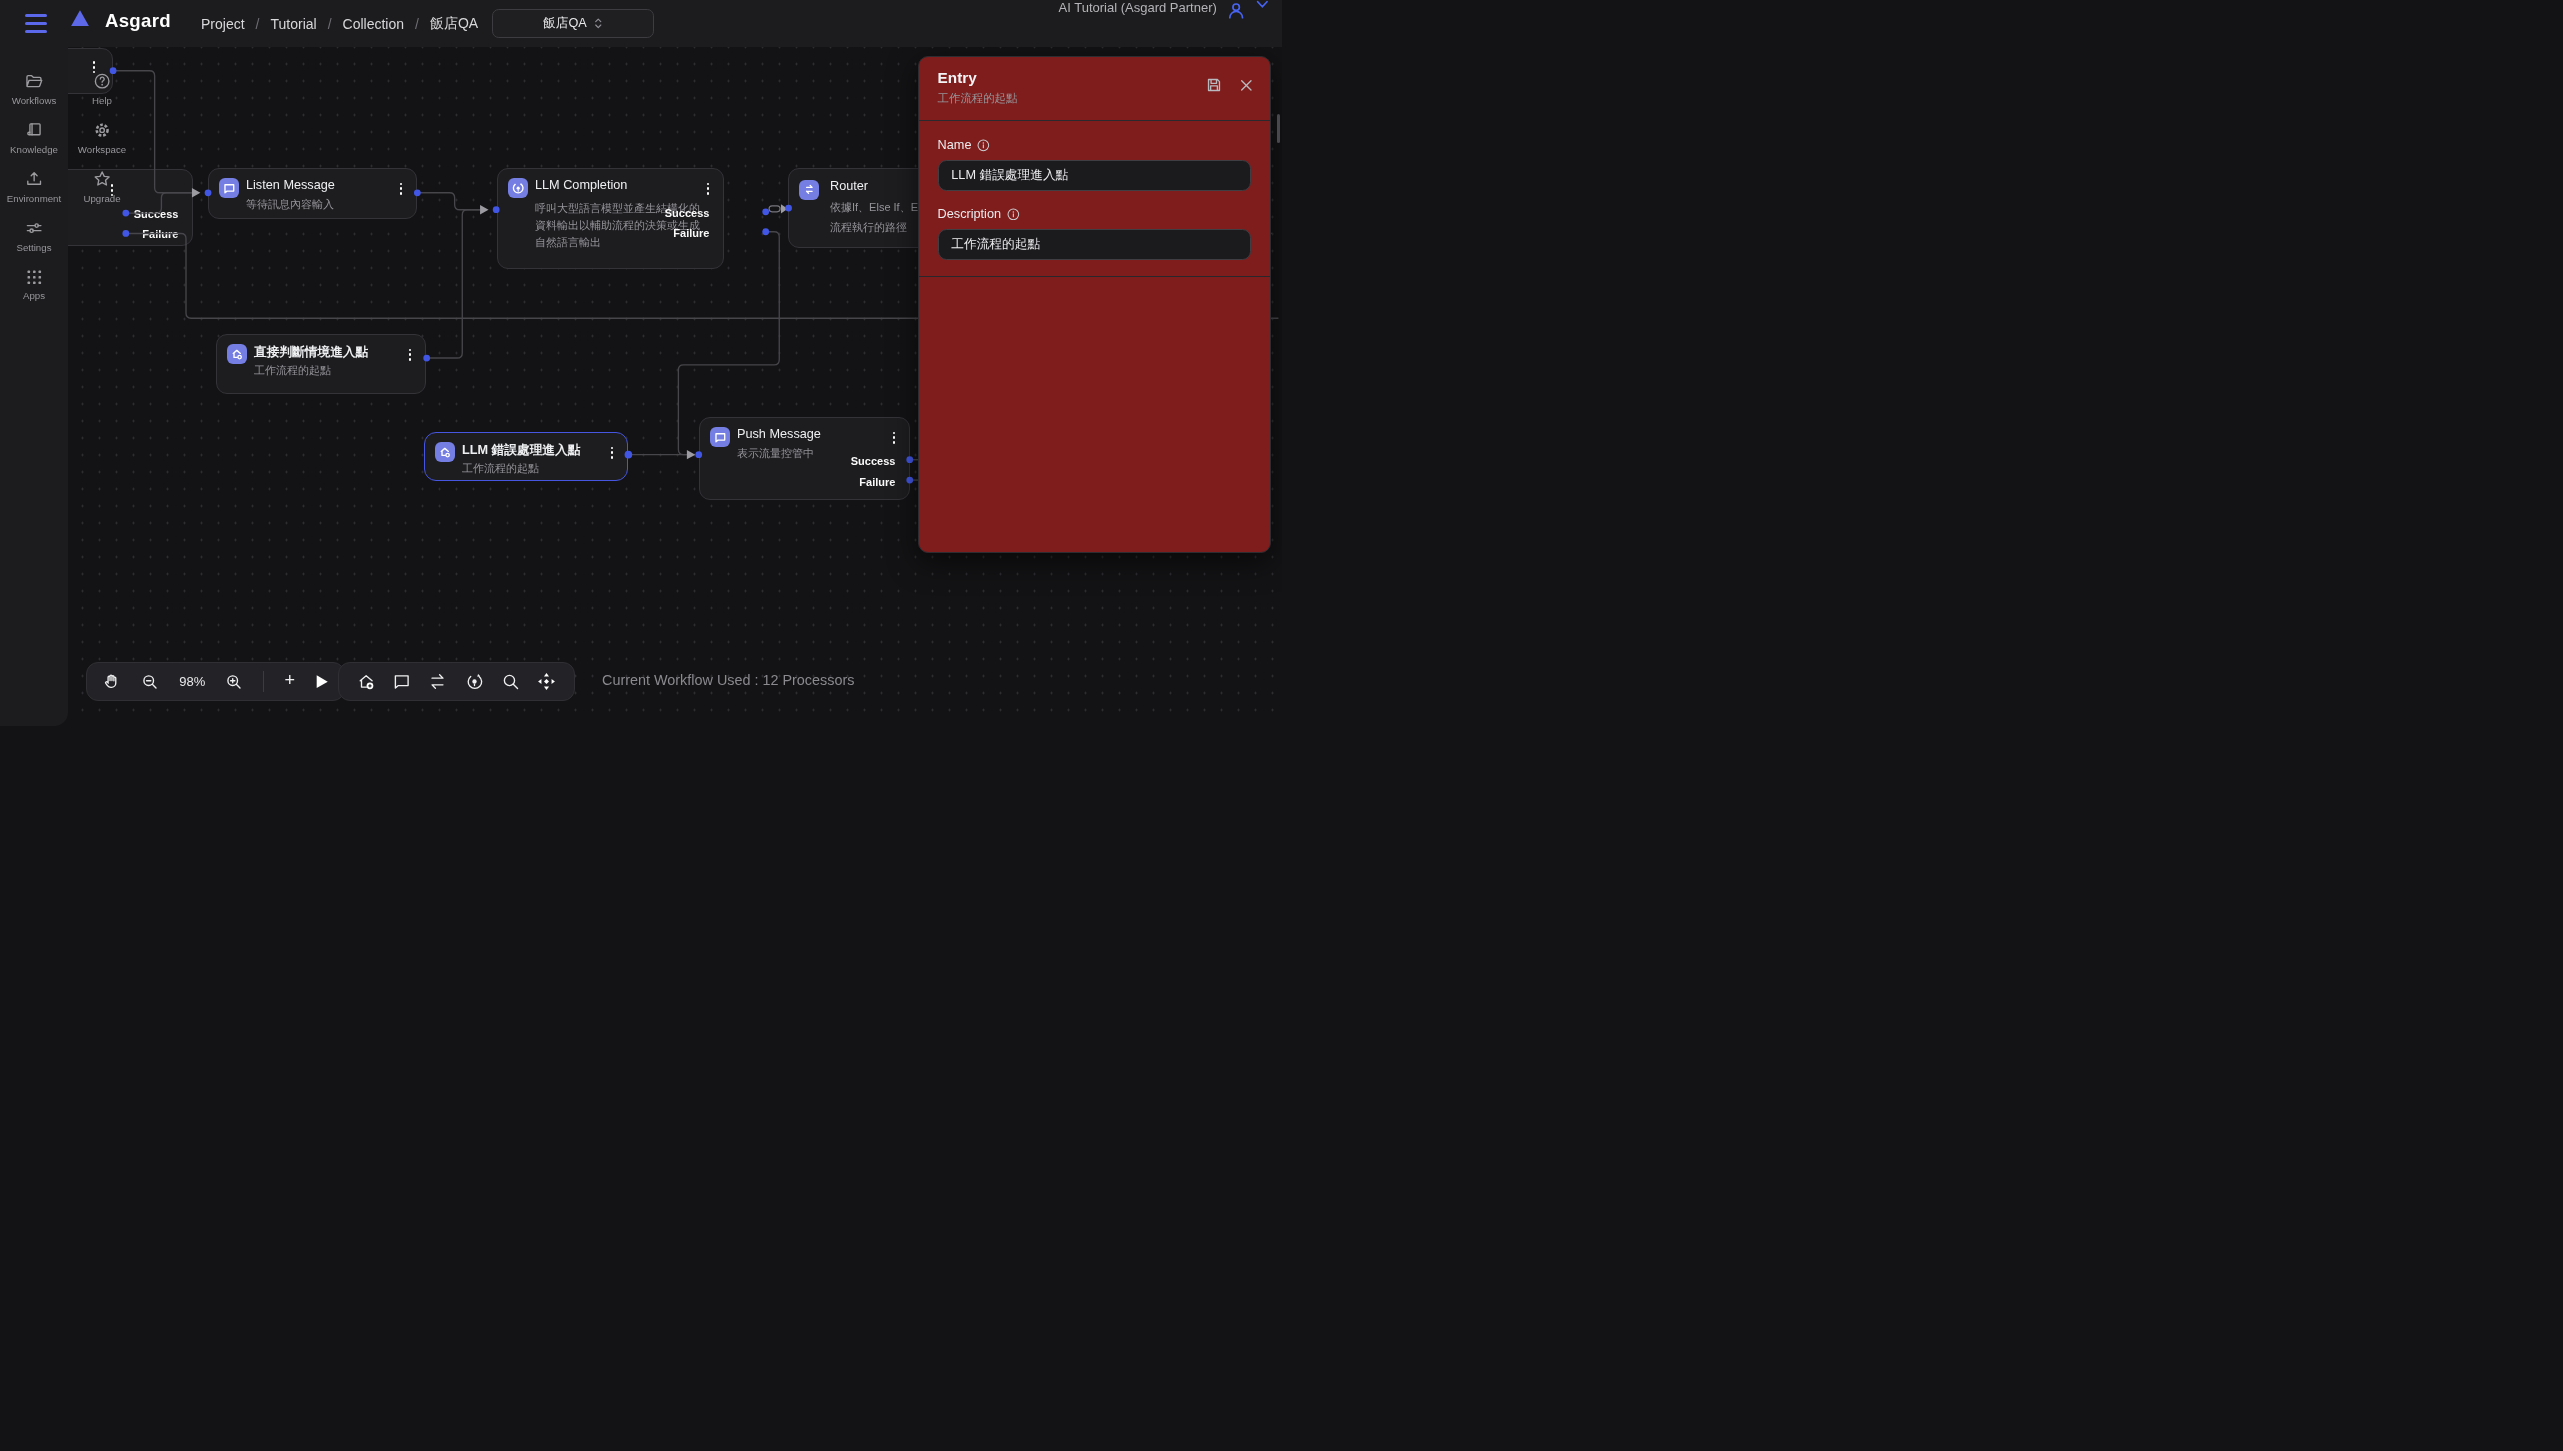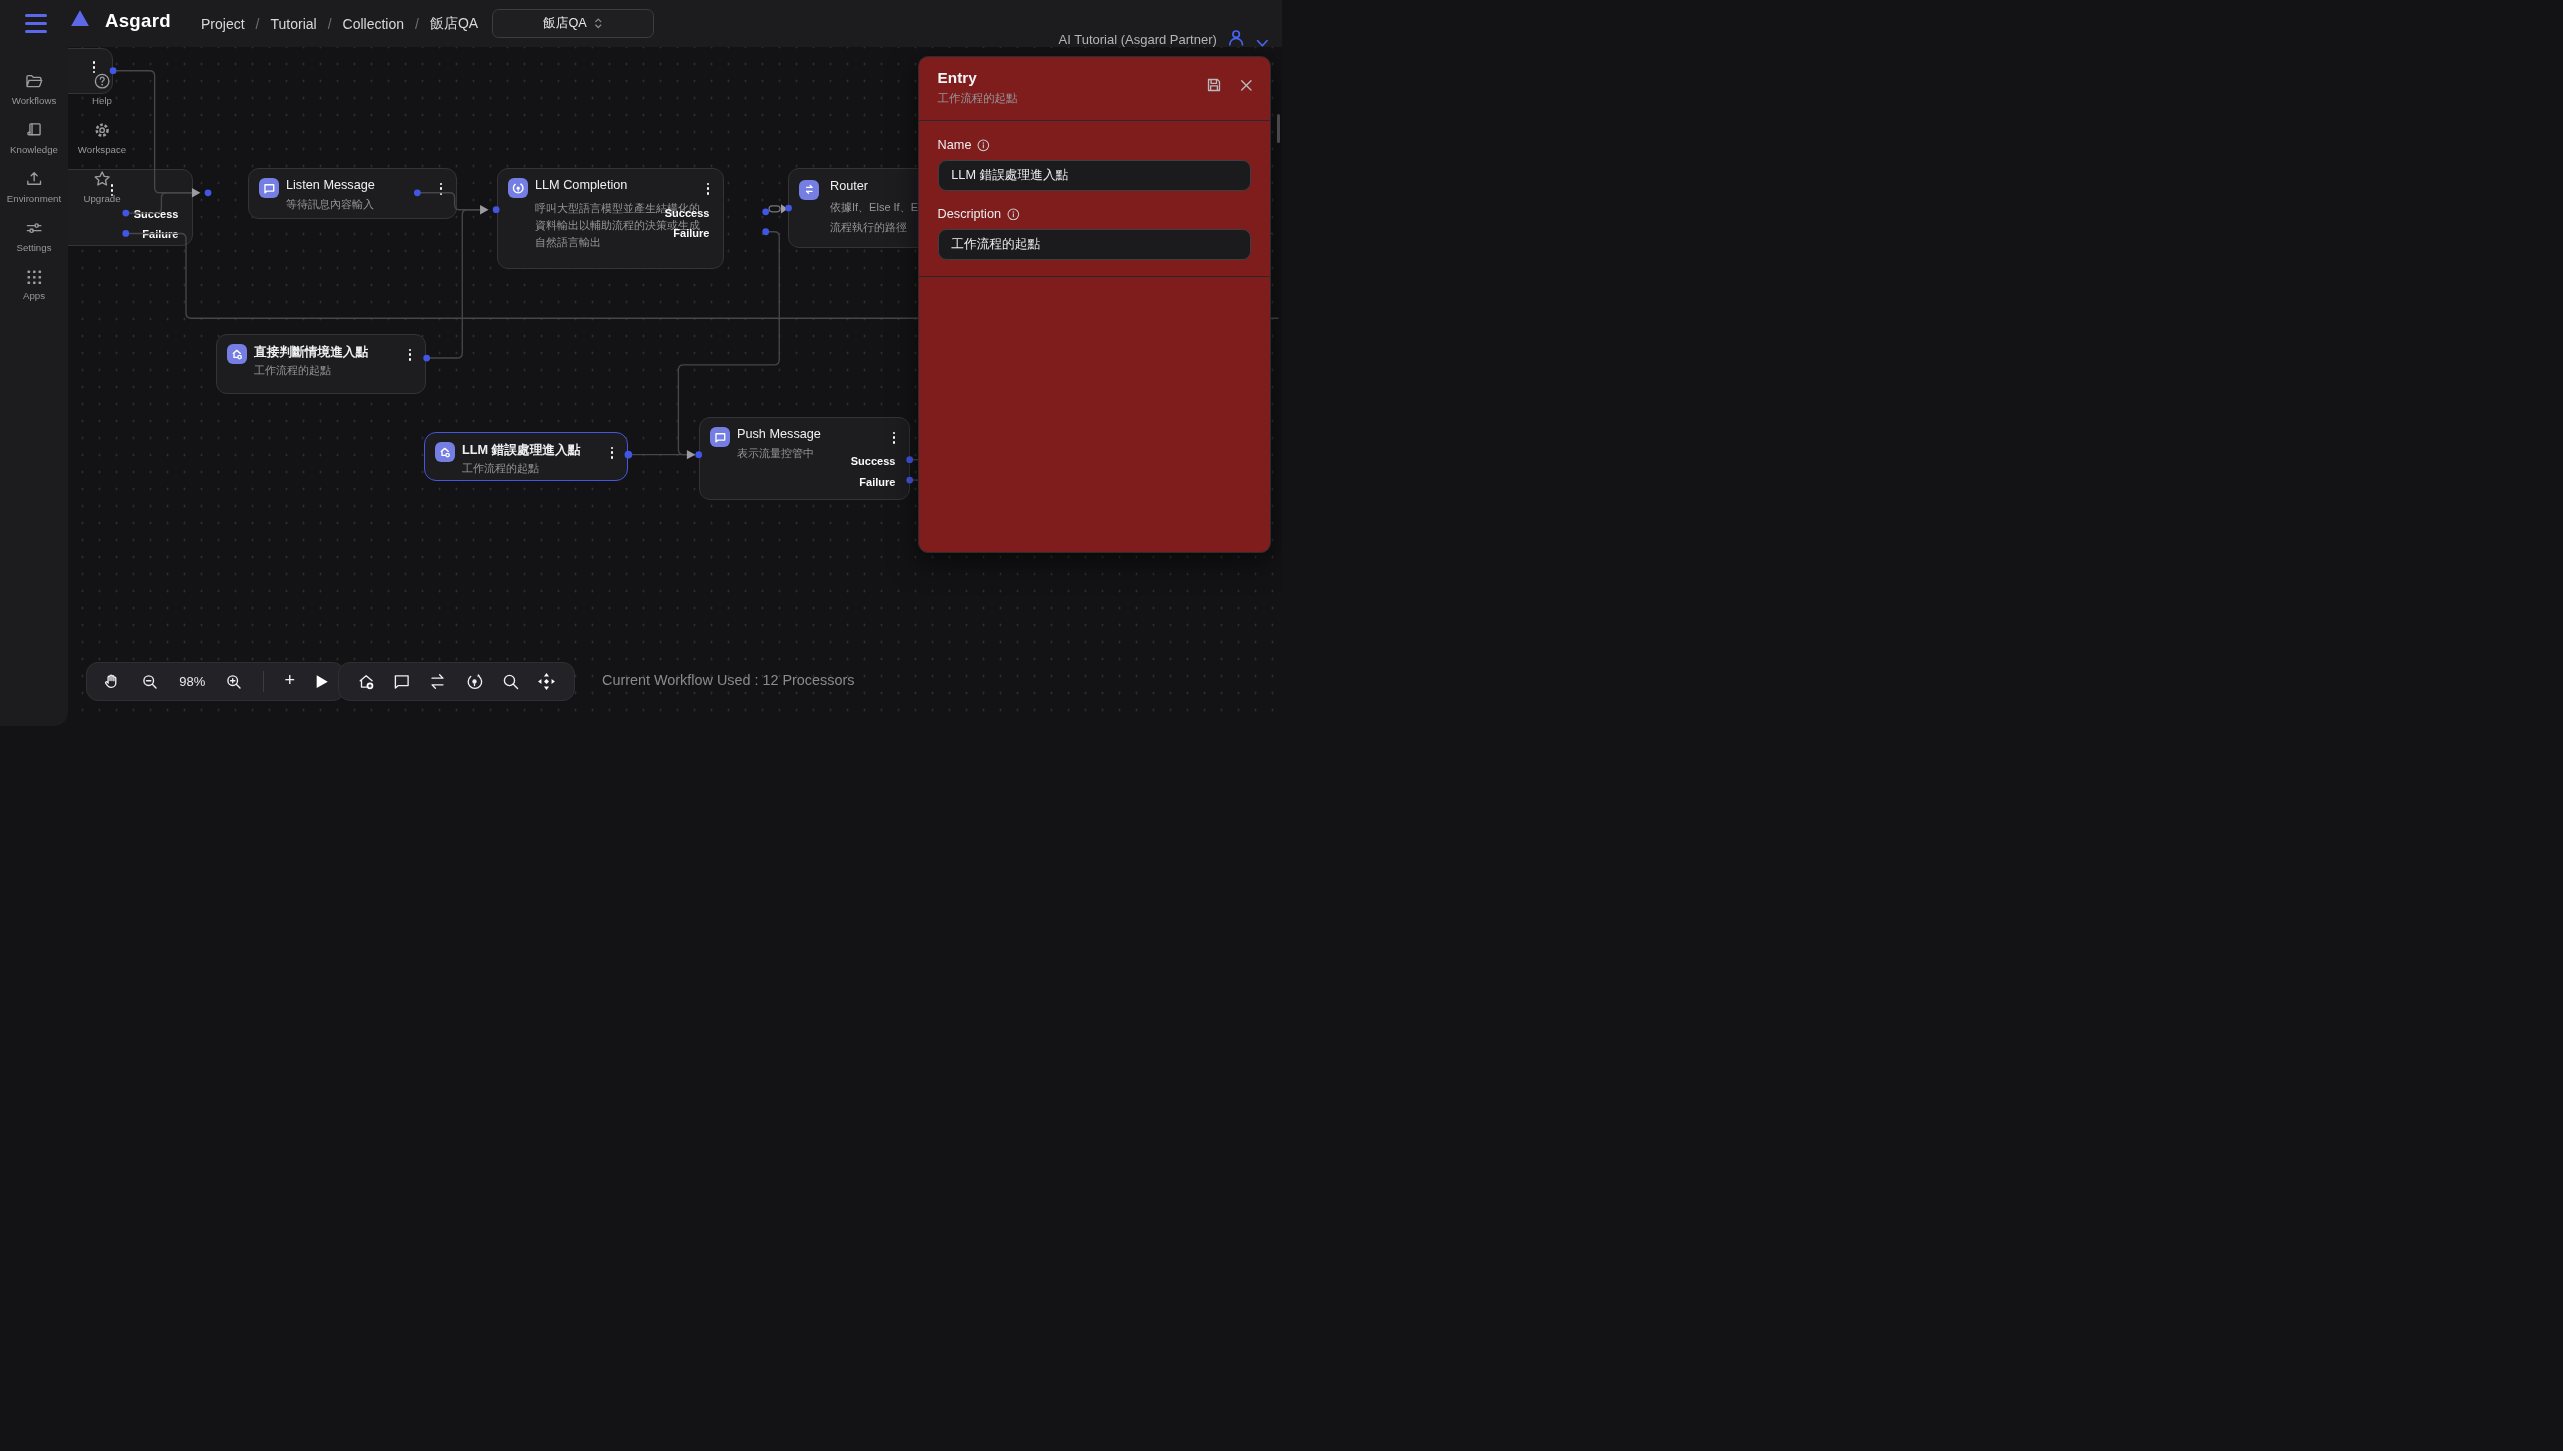--- a/index.html
+++ b/index.html
@@ -9,21 +9,21 @@
   
   #topbar { position:absolute; left:0; top:0; width:1282px; height:47px; background:#1c1c1e; z-index:30; }
   #hamburger { position:absolute; left:25.4px; top:14.4px; width:22px; height:18.6px; display:flex; flex-direction:column; justify-content:space-between; cursor:pointer; }
   #hamburger span { display:block; height:3px; border-radius:1.7px; background:#5b68ea; }
   #logo { position:absolute; left:71px; top:10.2px; display:flex; gap:16px; }
   #logo .tri { width:18px; height:16px; background:#5d68e9; clip-path:polygon(50% 0,100% 100%,0 100%); }
   #logo .word { color:#fff; font-size:18.6px; font-weight:700; letter-spacing:0.3px; }
   #breadcrumb { position:absolute; left:201px; top:0; height:47px; display:flex; align-items:center; gap:11px; font-size:14px; color:#d8d8db; }
   #breadcrumb .sep { color:#6e6e73; }
   #wf-select { position:absolute; left:492px; top:9.3px; width:162px; height:29px; border:0.8px solid #3c3c41; border-radius:6.8px; background:#1f1f22; display:flex; align-items:center; justify-content:center; gap:7.6px; color:#e8e8ea; font-size:12.7px; cursor:pointer; }
-  #user-area { position:absolute; right:13.6px; top:0; height:47px; display:flex; align-items:flex-end; gap:9.3px; }
+  #user-area { position:absolute; right:13.6px; top:0; height:47px; display:flex; align-items:flex-start; gap:9.3px; }
   #user-area .ulabel { color:#b4b4b9; font-size:13px; }
 
   
   #sidebar { position:absolute; left:0; top:47px; bottom:0; width:68px; background:#1c1c1e; border-bottom-right-radius:13.6px; z-index:25; display:flex; justify-content:space-between; padding:17px 0 8.5px 0; }
   .side-item { width:68px; height:49px; display:flex; flex-direction:column; align-items:center; justify-content:center; gap:4.2px; cursor:pointer; }
   .side-item .slabel { font-size:9.7px; color:#97979c; }
 
   
   #canvas { position:absolute; left:68px; top:47px; width:1214px; height:678px; overflow:hidden;
     background-color:#131315;
@@ -35,21 +35,21 @@
   .node .ttl { position:absolute; left:37px; top:8.5px; font-size:12.7px; color:#eff0f2; white-space:nowrap; }
   .node .sub { position:absolute; left:37px; top:28px; font-size:11px; color:#95959a; white-space:nowrap; }
   .node .kebab { position:absolute; right:12px; top:12px; display:flex; flex-direction:column; gap:2.2px; cursor:pointer; padding:1.7px; }
   .node .kebab i { width:2.5px; height:2.5px; border-radius:50%; background:#fff; }
   .outlab { position:absolute; right:13.6px; font-size:11px; font-weight:700; color:#fafafa; white-space:nowrap; }
 
   #node-mini { left:-17px; top:0.8px; width:62px; height:46px; }
   #node-mini .kebab { right:15.3px; top:11px; }
   #node-cut { left:-85px; top:122px; width:210px; height:77px; }
   #node-cut .kebab { right:77px; top:12.7px; }
-  #node-listen { left:140px; top:121px; width:209px; height:51px;margin-left:40px; }
+  #node-listen { left:140px; top:121px; width:209px; height:51px; }
   #node-llm { left:429px; top:121px; width:227px; height:101px; }
   #node-llm .desc { position:absolute; left:37px; top:30.5px; width:170px; font-size:11px; line-height:17.4px; color:#95959a; }
   #node-router { left:720px; top:121px; width:281px; height:80px; }
   #node-router .dl { position:absolute; left:41px; font-size:11px; color:#95959a; white-space:nowrap; }
   #node-entry1 { left:148px; top:287px; width:210px; height:60px; }
   #node-entry1 .ttl, #node-entry2 .ttl { font-weight:700; }
   #node-entry2 { left:356px; top:385px; width:204px; height:49px; border:1.7px solid #4656e0; border-radius:12px; }
   #node-push { left:631px; top:370px; width:211px; height:83px; }
 
   #edges { position:absolute; left:0; top:0; width:1214px; height:678px; z-index:3; pointer-events:none; }

